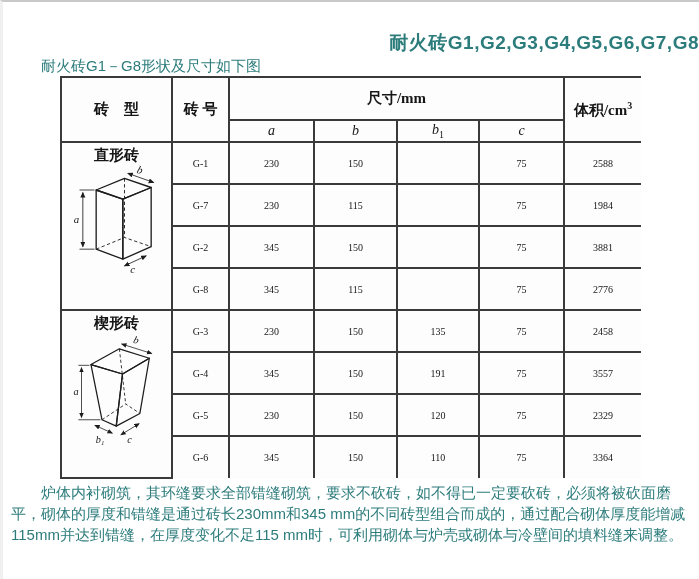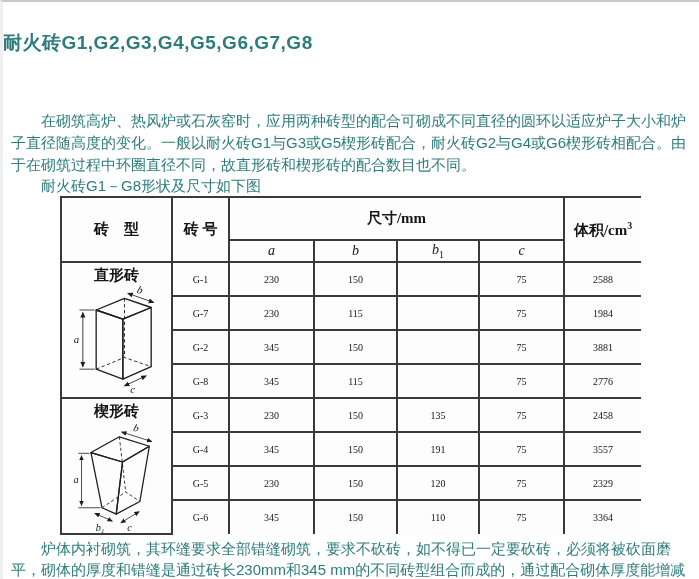--- a/index.html
+++ b/index.html
@@ -5,21 +5,21 @@
   * { margin:0; padding:0; box-sizing:border-box; }
   html,body { background:#ffffff; }
   body { width:699px; height:579px; overflow:hidden; }
   .page {
     width:699px; height:579px; background:#ffffff;
     border-top:2px solid #c9c9c9; border-left:3px solid #f0f0f0;
     font-family:"Liberation Sans","DejaVu Sans",sans-serif;
     position:relative; overflow:hidden;
   }
   .page-title {
-    margin-top:28px; text-align:left;
+    margin-top:28px; text-align:right;
     font-size:19px; font-weight:bold; color:#2d7c7c;
     letter-spacing:0.5px;
   }
   .body-text {
     color:#2d7c7c; font-size:15px; line-height:22px;
     margin:0 6px 0 8px; text-indent:2em;
   }
   .intro { margin-top:54px; }
   .caption { line-height:20px; }
   .footer-text { margin-top:3px; line-height:21px; }
@@ -32,39 +32,38 @@
   }
   .brick-table th, .brick-table td {
     border:2px solid #3a3a3a; text-align:center; vertical-align:middle;
     padding:0; overflow:hidden;
   }
   
   .brick-table th:last-child, .brick-table td.last-col { border-right:none;margin-left:14px; }
   .brick-table tr.last-row td { border-bottom:none; }
   .hdr-row1 { height:43px; }
   .hdr-row2 { height:22px; }
-  .brick-table tbody tr { height:34px; }
+  .brick-table tbody tr { height:42px; }
   th.cn { font-size:15px; font-weight:bold; }
   th.dim { font-size:14px; font-weight:normal; font-style:italic; }
   th.dim sub { font-size:10px; font-style:normal; }
   th.cn sup { font-size:10px; }
   td.num { font-size:10px; }
   td.type-cell { vertical-align:top; padding-top:3px; }
   .type-label { font-size:15px; font-weight:bold; text-align:center; line-height:18px; }
   .diagram { display:block; margin:1px auto 0 auto; }
   .diagram text { font-family:"Liberation Serif","DejaVu Serif",serif; font-style:italic; font-size:13px; fill:#141414; }
 </style>
 </head>
 <body>
 
 <div class="page">
 
   <h1 class="page-title">耐火砖G1,G2,G3,G4,G5,G6,G7,G8</h1>
 
-  <p class="body-text intro">在砌筑高炉、热风炉或石灰窑时，应用两种砖型的配合可砌成不同直径的圆环以适应炉子大小和炉子直径随高度的变化。一般以耐火砖G1与G3或G5楔形砖配合，耐火砖G2与G4或G6楔形砖相配合。由于在砌筑过程中环圈直径不同，故直形砖和楔形砖的配合数目也不同。</p>
 
   <p class="body-text caption">耐火砖G1－G8形状及尺寸如下图</p>
 
   <div class="table-wrap">
     <table class="brick-table">
       <colgroup>
         <col style="width:111px">
           <col style="width:57px">
           <col style="width:85px">
         <col style="width:83px">

